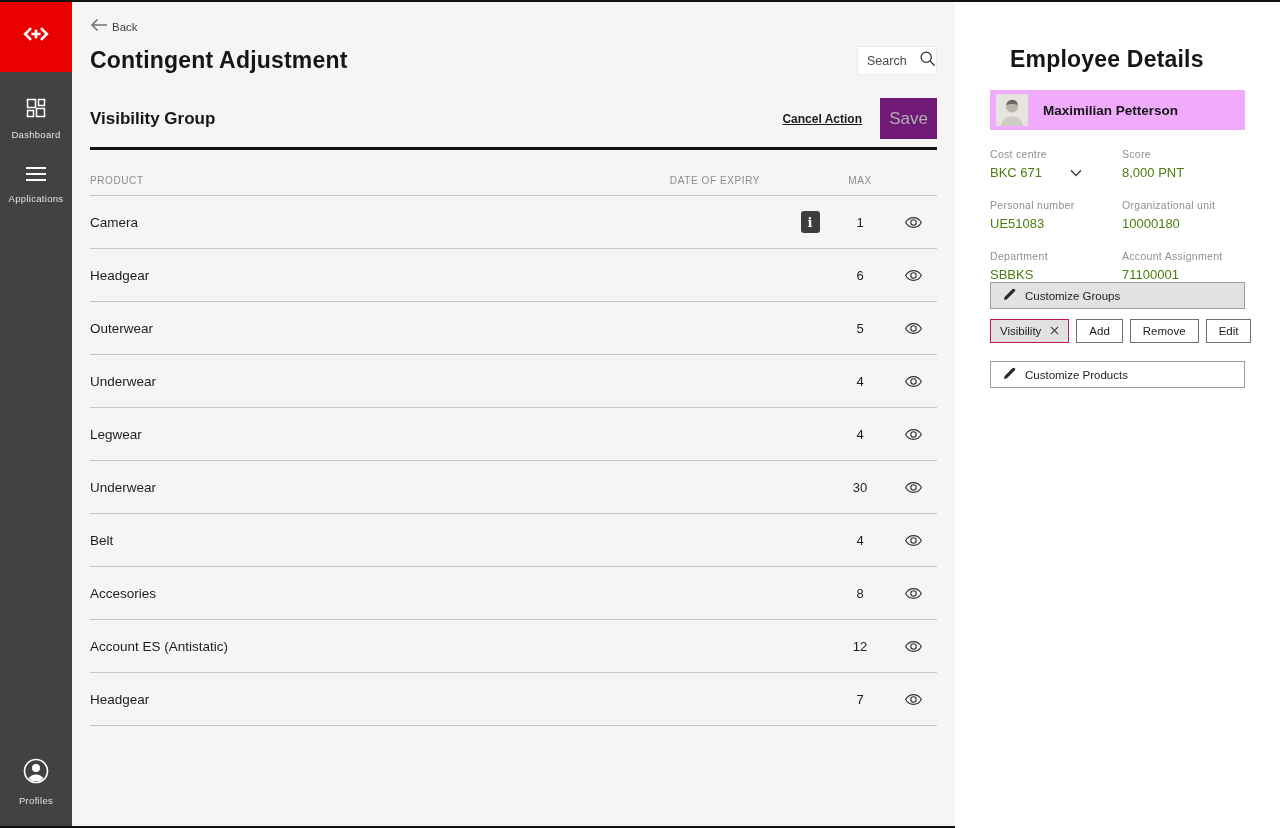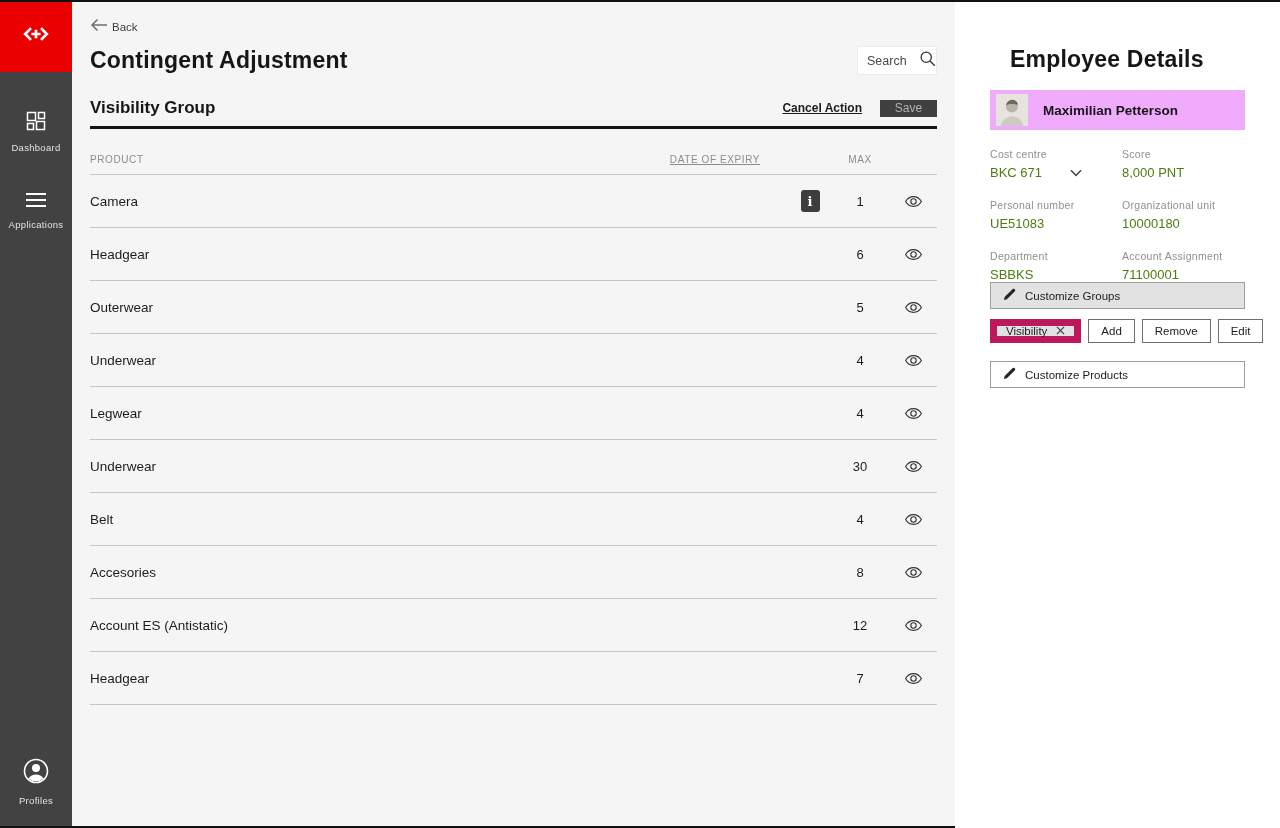--- a/index.html
+++ b/index.html
@@ -4,49 +4,49 @@
 <style>
   * { margin:0; padding:0; box-sizing:border-box; }
   html,body { width:1280px; height:828px; overflow:hidden; }
   body { font-family:"Liberation Sans", sans-serif; display:flex; position:relative; background:#f5f5f5; }
 
   
   .top-line { position:absolute; left:0; top:0; width:1280px; height:2px; background:#111; z-index:50; }
   .bottom-line { position:absolute; left:0; top:826px; width:955px; height:2px; background:#111; z-index:50; }
 
   
-  .sidebar { width:72px; height:828px; background:#424242; display:flex; flex-direction:column; align-items:center; flex-shrink:0;gap:13px; }
+  .sidebar { width:72px; height:828px; background:#424242; display:flex; flex-direction:column; align-items:center; flex-shrink:0; }
   .logo { width:72px; height:72px; background:#eb0000; display:flex; align-items:center; justify-content:center; cursor:pointer; }
   .nav-item { width:72px; display:flex; flex-direction:column; align-items:center; gap:7px; margin-top:26px; cursor:pointer; }
   .nav-item .nav-label { font-size:9.5px; color:#e3e3e3; letter-spacing:.3px; }
   .sidebar-spacer { flex:1; }
   .nav-bottom { margin-bottom:22px; }
 
   
   .main { width:883px; height:828px; background:#f5f5f5; padding:2px 18px 0 18px; flex-shrink:0; }
   .back-row { margin-top:15px; height:20px; display:flex; align-items:center; gap:4px; cursor:pointer; width:110px; }
   .back-label { font-size:11.5px; color:#3f3f3f; }
   .title-row { margin-top:9px; display:flex; align-items:center; justify-content:space-between; }
   h1 { font-size:23px; font-weight:700; color:#161616; letter-spacing:.2px; }
   .search-box { width:80px; height:29px; background:#fff; border:1px solid #ececec; display:flex; align-items:center; padding:0 8px 0 9px; gap:6px; }
   .search-box input { border:none; outline:none; width:46px; font-size:12.5px; color:#4a4a4a; font-family:"Liberation Sans",sans-serif; background:transparent; }
   .search-box input::placeholder { color:#4a4a4a; opacity:1; }
 
   .section-row { margin-top:23px; display:flex; align-items:center; }
   h2 { font-size:17px; font-weight:700; color:#161616; }
   .section-actions { margin-left:auto; display:flex; align-items:center; gap:18px; }
   .cancel-link { font-size:12px; font-weight:700; color:#1c1c1c; text-decoration:underline; cursor:pointer; }
-  .save-btn { width:57px; height:17px; background:#404040; border:none; color:#b1b1b1; font-size:12px; font-family:"Liberation Sans",sans-serif; }
+  .save-btn { width:57px; height:41px; background:#701a75; border:none; color:#b1b1b1; font-size:17px; font-family:"Liberation Sans",sans-serif; }
   .black-rule { margin-top:8px; height:3px; background:#141414; }
 
   
   .thead { display:flex; align-items:flex-end; height:46px; padding-bottom:9px; border-bottom:1px solid #c6c6c6; }
   .th { font-size:10px; color:#8c8c8c; letter-spacing:.6px; }
   .col-product { flex:1; text-align:left; }
-  .col-expiry { width:150px; text-align:center;text-decoration:underline; }
+  .col-expiry { width:150px; text-align:center; }
   .col-info { width:40px; text-align:center; }
   .col-max { width:60px; text-align:center; }
   .col-eye { width:47px; text-align:center; }
   .trow { display:flex; align-items:center; height:53px; border-bottom:1px solid #c6c6c6; }
   .product-cell { flex:1; font-size:13.5px; font-weight:400; color:#1c1c1c; }
   .expiry-cell { width:150px; text-align:center; font-size:13px; color:#1c1c1c; }
   .info-cell { width:40px; display:flex; justify-content:center; }
   .info-badge { width:19px; height:22px; background:#3d3d3d; border-radius:3px; color:#fff; font-family:"DejaVu Serif",serif; font-size:13px; font-weight:700; display:flex; align-items:center; justify-content:center; cursor:pointer; }
   .max-cell { width:60px; text-align:center; font-size:13px; color:#1c1c1c; }
   .eye-cell { width:47px; display:flex; justify-content:center; cursor:pointer; }
@@ -64,21 +64,21 @@
   .field-value-row .chev { margin-left:28px; display:none; }
   .field-value-row.has-dd { cursor:pointer; }
   .field-value-row.has-dd .chev { display:block; }
 
   .wide-btn { width:255px; height:27px; display:flex; align-items:center; gap:9px; padding:0 12px; font-size:11.5px; color:#1c1c1c; cursor:pointer; }
   .btn-gray { background:#e2e2e2; border:1px solid #9e9e9e; }
   .btn-white { background:#fff; border:1px solid #9e9e9e; }
   .products-btn { margin-top:18px; }
 
   .chip-row { margin-top:10px; display:flex; align-items:center; gap:7px; }
-  .chip { height:24px; background:#e2e2e2; border:7px solid #be185d; display:flex; align-items:center; gap:9px; padding:0 9px; font-size:11.5px; color:#1c1c1c; cursor:pointer; }
+  .chip { height:24px; background:#e2e2e2; border:1px solid #be185d; display:flex; align-items:center; gap:9px; padding:0 9px; font-size:11.5px; color:#1c1c1c; cursor:pointer; }
   .mini-btn { height:24px; background:#fff; border:1px solid #6e6e6e; padding:0 12px; font-size:11.5px; color:#1c1c1c; font-family:"Liberation Sans",sans-serif; cursor:pointer; }
 </style>
 </head>
 <body>
 
 <div class="top-line"></div>
 <div class="bottom-line"></div>
 
 <div class="sidebar">
   <div class="logo">

